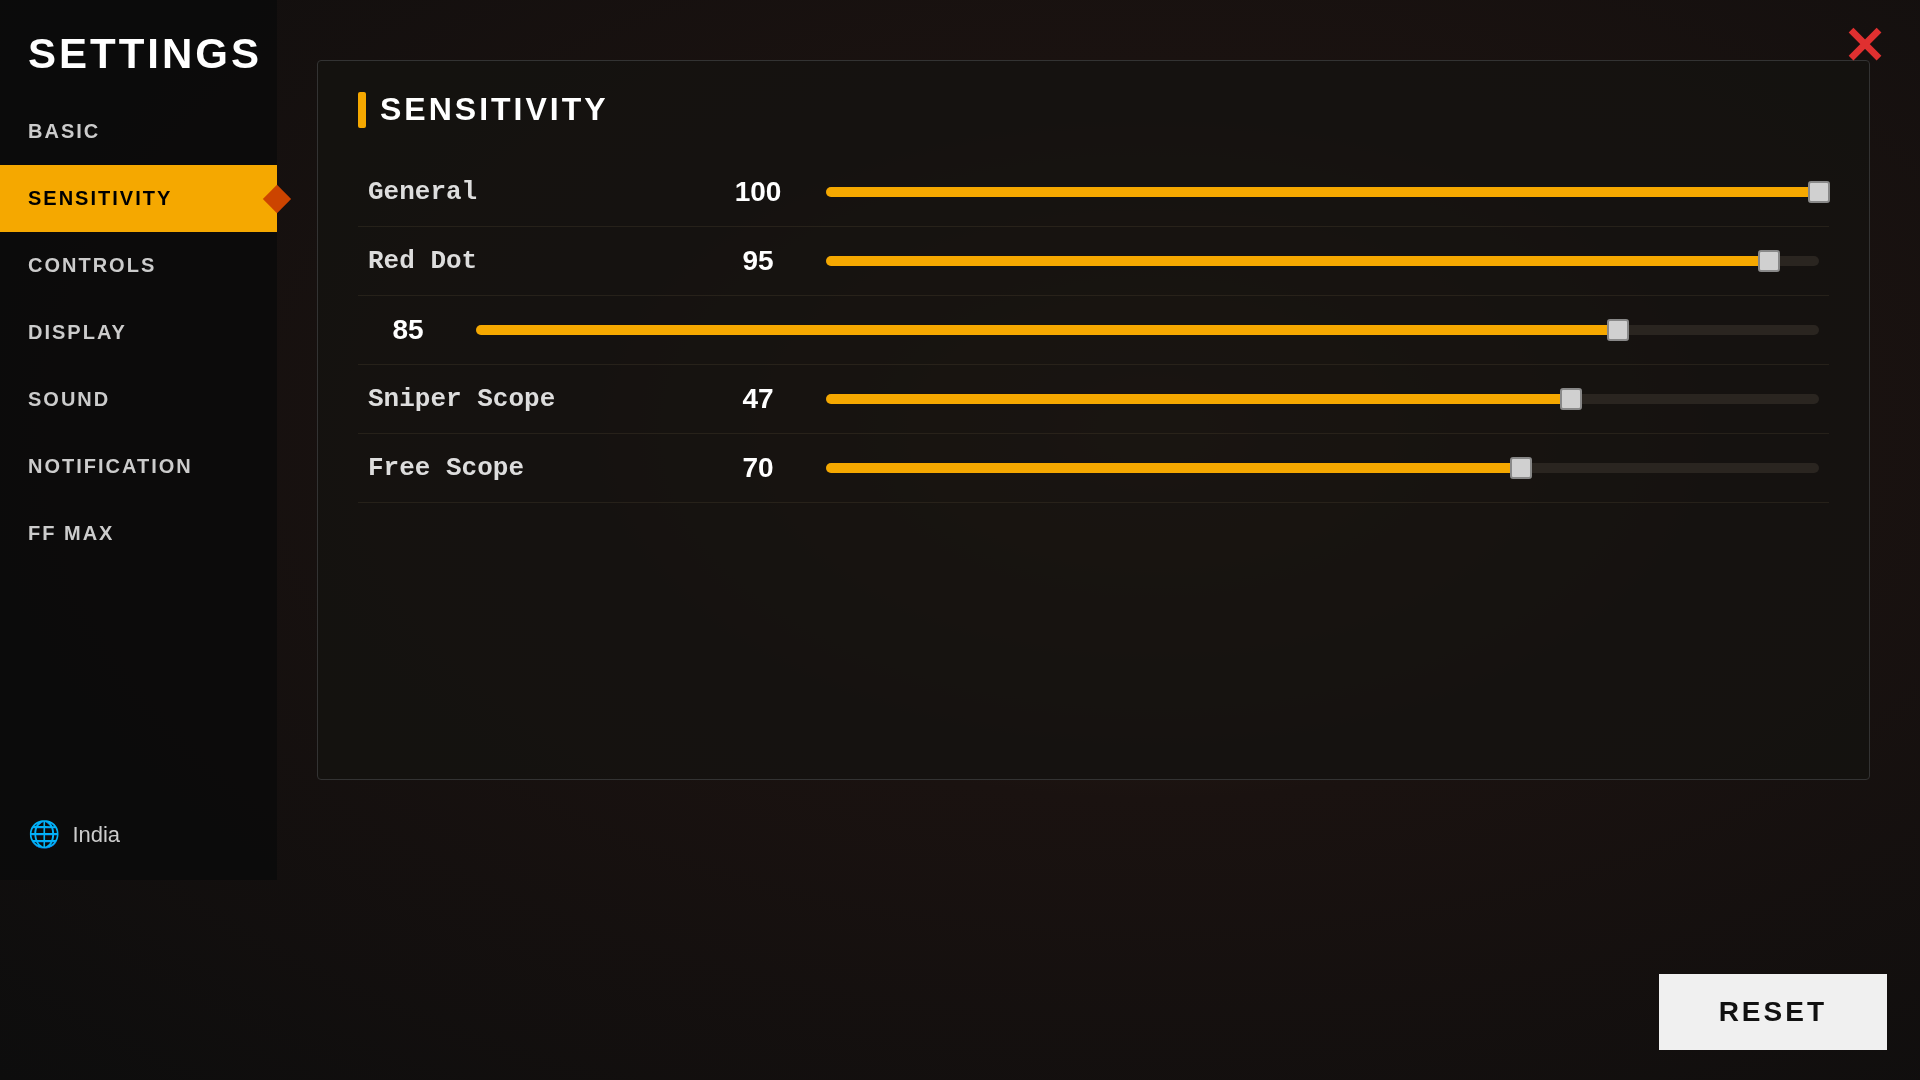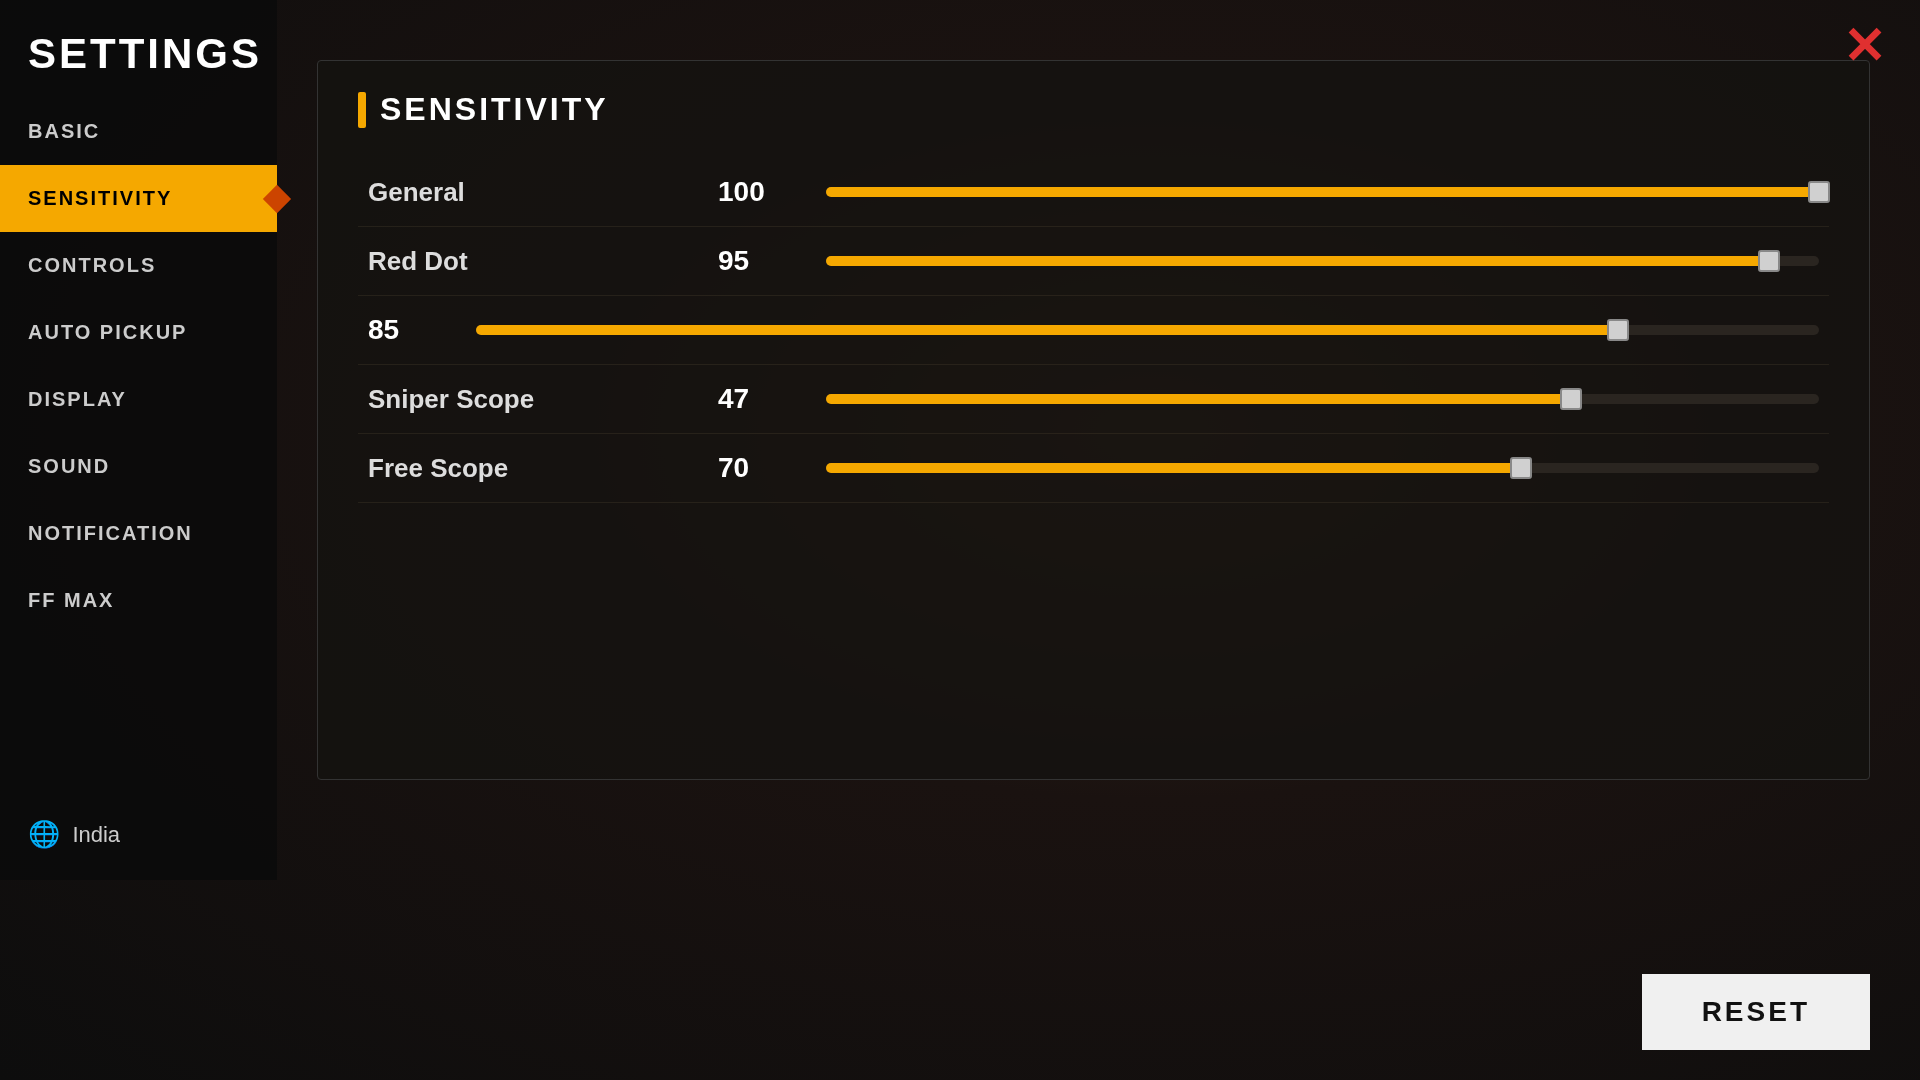--- a/index.html
+++ b/index.html
@@ -156,28 +156,29 @@
       padding: 18px 10px;
       border-bottom: 1px solid rgba(80, 70, 50, 0.3);
     }
 
     .slider-label {
       color: #dddddd;
       font-size: 26px;
       font-weight: 600;
       width: 350px;
       flex-shrink: 0;
+      font-family: Liberation Mono, monospace;
     }
 
     .slider-value {
       color: #ffffff;
       font-size: 28px;
       font-weight: 700;
       width: 80px;
-      text-align: left;
+      text-align: center;
       flex-shrink: 0;
       margin-right: 28px;
     }
 
     .slider-track-container {
       flex: 1;
       position: relative;
       height: 12px;
     }
 
@@ -211,21 +212,21 @@
       background: #d0d0d0;
       border: 2px solid #888;
       border-radius: 3px;
       cursor: pointer;
     }
 
     
     .reset-btn {
       position: absolute;
       bottom: 30px;
-      right: 50px;
+      right: 33px;
       background: #f0f0f0;
       color: #111111;
       font-size: 28px;
       font-weight: 900;
       letter-spacing: 3px;
       padding: 22px 60px;
       border: none;
       cursor: pointer;
       text-transform: uppercase;
       margin-left: 16px;
@@ -238,21 +239,20 @@
 
 <div class="close-btn">✕</div>
 
 <div class="sidebar">
   <div class="settings-title">SETTINGS</div>
 
   <div id="nav-container">
       <div class="nav-item">BASIC</div>
       <div class="nav-item active">SENSITIVITY<div class="diamond-indicator"></div></div>
       <div class="nav-item">CONTROLS</div>
-      <div class="nav-item">AUTO PICKUP</div>
       <div class="nav-item">DISPLAY</div>
       <div class="nav-item">SOUND</div>
       <div class="nav-item">NOTIFICATION</div>
       <div class="nav-item">FF MAX</div>
     </div>
 
   <div class="sidebar-footer">
     <span class="globe-icon">🌐</span>
     <span>India</span>
   </div>

